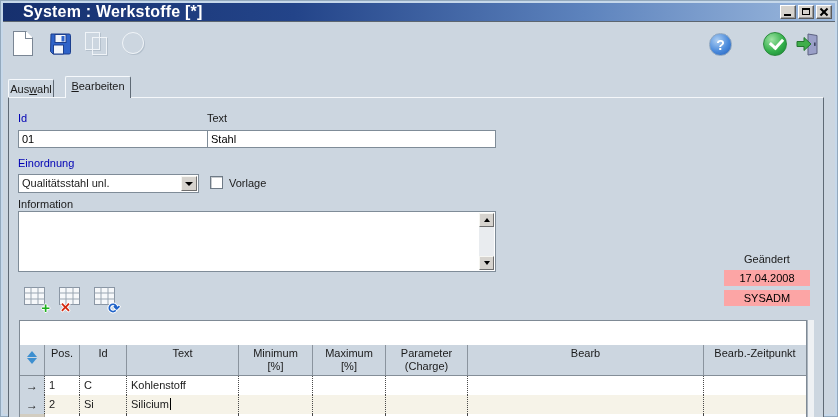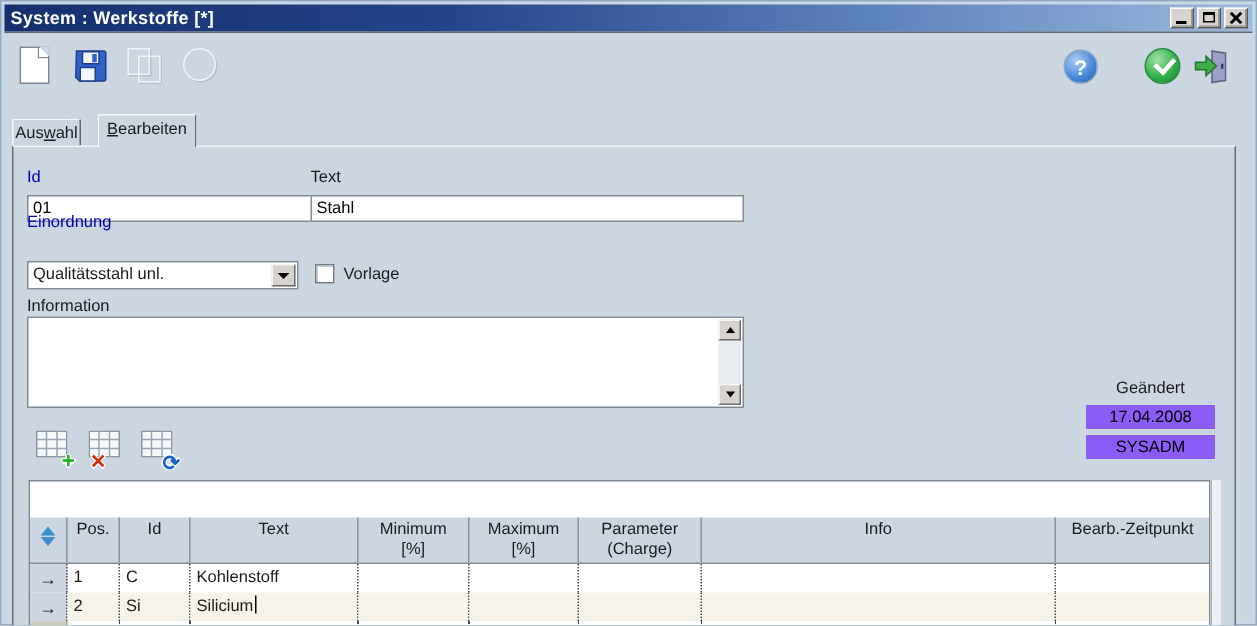--- a/index.html
+++ b/index.html
@@ -8,21 +8,21 @@
     position:relative; width:838px; height:417px; overflow:hidden;
     background:#ccd6e0; font-size:11px; color:#1a1a1a;
     box-shadow: inset 0 0 0 1px #93a9bd, inset 0 0 0 3px #c6d8ea;
   }
   
   .titlebar {
     position:absolute; left:3px; top:3px; right:3px; height:19px;
     background:linear-gradient(90deg,#16306e 0%,#234489 35%,#5d83bd 70%,#9cb9de 100%);
     border-bottom:1px solid #5c6670; display:flex; align-items:center;
   }
-  .title { color:#fff; font-weight:bold; font-size:12px; padding-left:4px; letter-spacing:0.2px; }
+  .title { color:#fff; font-weight:bold; font-size:16px; padding-left:20px; letter-spacing:0.2px; }
   .winbtns { position:absolute; right:3px; top:2px; display:flex; gap:2px; }
   .winbtn {
     width:16px; height:14px; background:#d6d3ce; position:relative;
     border:1px solid; border-color:#ffffff #5a5a5a #5a5a5a #ffffff;
     box-shadow: inset -1px -1px 0 #9a9a9a;
   }
   .g-min { position:absolute; left:3px; bottom:2px; width:7px; height:2px; background:#000; }
   .g-max { position:absolute; left:3px; top:2px; width:8px; height:7px; border:1px solid #000; border-top:2px solid #000; }
   .g-x { position:absolute; left:2px; top:2px; width:10px; height:8px; }
   .g-x::before,.g-x::after{ content:""; position:absolute; left:4px; top:-1px; width:2px; height:10px; background:#000; }
@@ -70,21 +70,21 @@
   .tri-dn { width:0; height:0; border-left:4px solid transparent; border-right:4px solid transparent; border-top:4px solid #000; }
   .tri-up { width:0; height:0; border-left:4px solid transparent; border-right:4px solid transparent; border-bottom:4px solid #000; }
   .cb { position:absolute; width:13px; height:13px; background:#fff; border:1px solid #6e7a86;
     box-shadow: inset 1px 1px 0 #c8ccd0; }
   .ta { position:absolute; background:#fff; border:1px solid #7f8c98; }
   .sb { position:absolute; right:1px; top:1px; bottom:1px; width:15px; background:#e9ecef; }
   .sb-btn { position:absolute; left:0; width:15px; height:14px; background:#d6d3ce;
     border:1px solid; border-color:#f6f6f2 #6e6e6e #6e6e6e #f6f6f2;
     display:flex; align-items:center; justify-content:center; }
   .sb-btn .tri-dn,.sb-btn .tri-up{ border-left-width:3px;border-right-width:3px; border-top-width:4px; border-bottom-width:4px;}
-  .robox { position:absolute; width:86px; height:16px; background:#8b5cf6; color:#000;
+  .robox { position:absolute; width:86px; height:16px; background:#fca5a5; color:#000;
     text-align:center; line-height:16px; font-size:11px; }
   
   .gicon { position:absolute; width:24px; height:24px; }
   .gicon svg { position:absolute; left:0; top:0; }
   .gicon .glyph { position:absolute; font-weight:bold; font-size:13px; line-height:13px;
     text-shadow:-1px 0 #fff,1px 0 #fff,0 -1px #fff,0 1px #fff; }
   
   .grid { position:absolute; left:19px; top:320px; width:788px; bottom:0; background:#fff;
     border:1px solid #7f8a95; border-bottom:none; }
   .g-row { display:grid; grid-template-columns:25px 35px 47px 112px 74px 73px 82px 236px 102px; }
@@ -164,21 +164,21 @@
   <div class="tab active" style="left:65px; width:66px;">
     <span></span><span class="accel">B</span><span>earbeiten</span>
   </div>
   <div class="tabpage"></div>
 
   <div class="lbl blue" style="left:18px; top:112px;">Id</div>
   <input class="field" style="left: 18px; top: 130px; width: 193px;" value="01">
   <div class="lbl" style="left:207px; top:112px;">Text</div>
   <input class="field" style="left: 207px; top: 130px; width: 289px;" value="Stahl">
 
-  <div class="lbl blue" style="left:18px; top:142px;">Einordnung</div>
+  <div class="lbl blue" style="left:18px; top:157px;">Einordnung</div>
   <div class="dd" style="left:18px; top:174px; width:181px;">
     <span class="dd-value">Qualitätsstahl unl.</span>
     <span class="dd-btn">
         <span class="tri-dn"></span>
       </span>
   </div>
   <span class="cb" style="left:210px; top:176px;"></span>
   <div class="lbl" style="left:229px; top:177px;text-align:right;">Vorlage</div>
 
   <div class="lbl" style="left:18px; top:198px;">Information</div>
@@ -246,21 +246,21 @@
         </div>
       <div class="hcell">
           <span>Maximum</span>
           <span>[%]</span>
         </div>
       <div class="hcell">
           <span>Parameter</span>
           <span>(Charge)</span>
         </div>
       <div class="hcell">
-          <span>Info</span>
+          <span>Bearb</span>
           <span></span>
         </div>
       <div class="hcell">
           <span>Bearb.-Zeitpunkt</span>
           <span></span>
         </div>
     </div>
 
     <div class="g-row drow">
       <div class="dcell ind">

